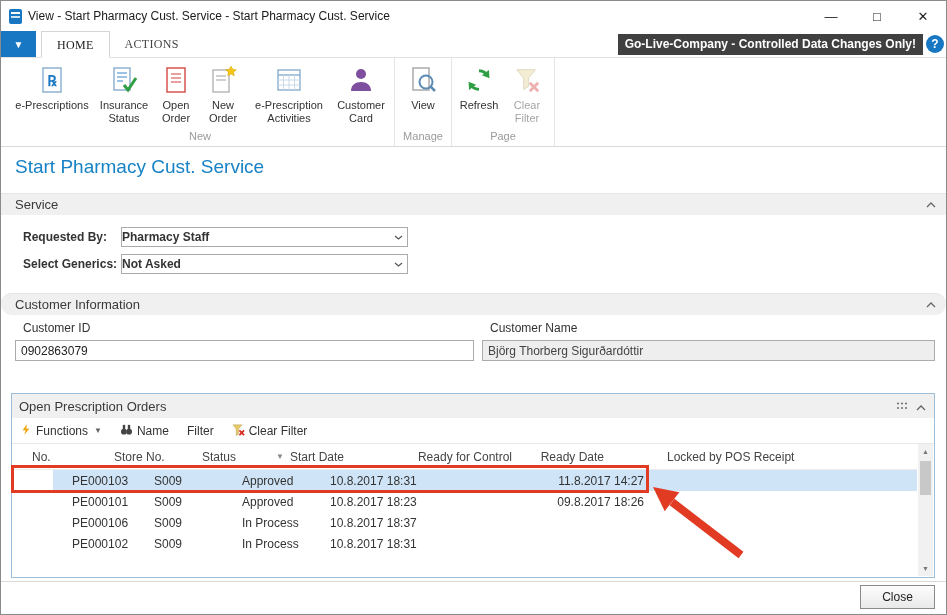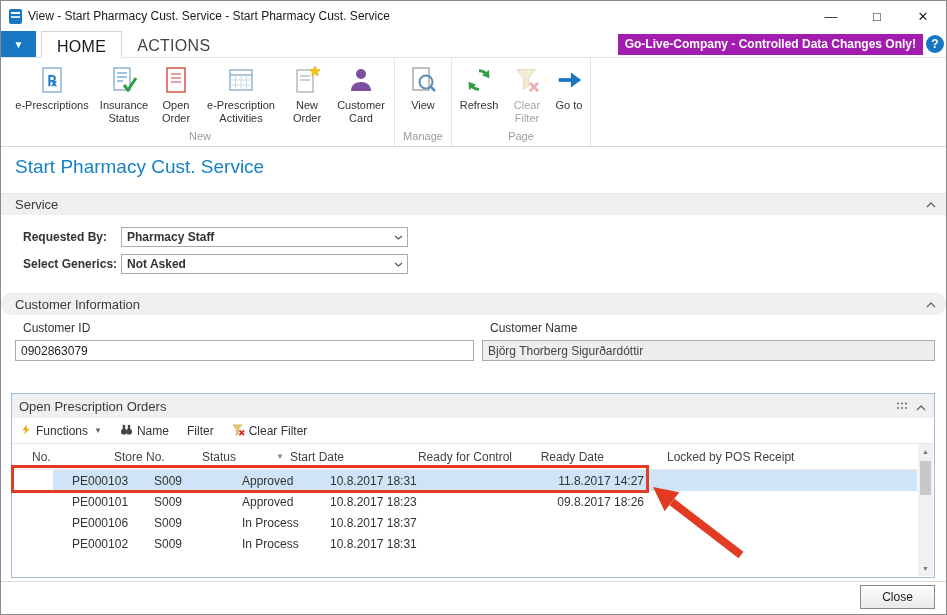--- a/index.html
+++ b/index.html
@@ -17,23 +17,23 @@
   .app-icon:before { content:""; position:absolute; left:2px; top:3px; right:2px; height:2px; background:#fff; }
   .app-icon:after  { content:""; position:absolute; left:2px; top:7px; right:2px; height:2px; background:#cfe3f2; }
   .win-title { font-size:12px; color:#1a1a1a; }
   .win-controls { margin-left:auto; display:flex; height:30px; }
   .win-btn { width:46px; height:30px; display:flex; align-items:center; justify-content:center; font-size:13px; color:#222; cursor:default; }
 
   
   .tabrow { position:absolute; top:30px; left:0; right:0; height:27px; display:flex; align-items:stretch; border-bottom:1px solid #e3e3e3; background:#fff; }
   .app-menu { width:35px; background:#1777c2; color:#fff; display:flex; align-items:center; justify-content:center; margin-right:5px; cursor:default; }
   .app-menu span { font-size:10px; }
-  .tab { padding:6px 15px 5px; font-size:16px; color:#444; letter-spacing:.3px; cursor:default; }
+  .tab { padding:6px 15px 5px; font-size:12px; color:#444; letter-spacing:.3px; cursor:default;font-family:Liberation Serif, serif; }
   .tab.active { background:#fff; border:1px solid #d5d5d5; border-bottom:1px solid #fff; margin-bottom:-1px; color:#1a1a1a; }
-  .banner { position:absolute; right:23px; top:3px; height:21px; line-height:21px; padding:0 7px; background:#a21caf; color:#fff; font-weight:bold; font-size:12px; }
+  .banner { position:absolute; right:23px; top:3px; height:21px; line-height:21px; padding:0 7px; background:#404040; color:#fff; font-weight:bold; font-size:12px; }
   .help-btn { position:absolute; right:2px; top:4px; width:18px; height:18px; border-radius:50%; background:#1777c2; color:#fff; font-weight:bold; font-size:12px; text-align:center; line-height:18px; cursor:default; }
 
   
   .ribbon { position:absolute; top:57px; left:0; right:0; height:89px; border-bottom:1px solid #d9d9d9; display:flex; padding-left:5px; background:#fff; }
   .rgroup { display:flex; flex-direction:column; border-right:1px solid #e5e5e5; padding:0 3px; }
   .rbuttons { flex:1; display:flex; align-items:flex-start; }
   .rbtn { display:flex; flex-direction:column; align-items:center; padding-top:5px; min-height:68px; cursor:default; }
   .ricon { height:34px; display:flex; align-items:center; justify-content:center; }
   .rlbl { font-size:11px; line-height:1.15; text-align:center; color:#333; margin-top:2px; }
   .rgroup-label { text-align:center; font-size:11px; color:#9b9b9b; padding:1px 0 4px; }
@@ -43,21 +43,21 @@
   .page-title { position:absolute; top:155px; left:14px; font-size:19px; color:#1782c5; }
 
   .ft-header { position:absolute; left:0; right:0; height:22px; background:#f0f0f0; border-top:1px solid #e5e5e5; display:flex; align-items:center; padding:0 10px 0 14px; font-size:13px; color:#3a3a3a; }
   .ft-header .chev { margin-left:auto; display:flex; align-items:center; cursor:default; }
   .ft-general { top:192px; }
   .ft-customer { top:292px;border-radius:11px; }
 
   .general-fields { position:absolute; top:226px; left:22px; }
   .field-row { display:flex; align-items:center; height:20px; margin-bottom:7px;font-weight:bold; }
   .field-label { width:98px; color:#333; }
-  .combo { width:287px; height:20px; border:1px solid #ababab; background:#fff; display:flex; align-items:center; padding-left:5px; cursor:default; }
+  .combo { width:287px; height:20px; border:1px solid #ababab; background:#fff; display:flex; align-items:center; cursor:default; }
   .combo .dd { margin-left:auto; width:17px; display:flex; align-items:center; justify-content:center; }
 
   .cust-fields { position:absolute; top:320px; left:14px; right:11px; display:flex; gap:8px; }
   .cust-col1 { width:459px; }
   .cust-col2 { flex:1; }
   .cust-label { display:block; margin:0 0 5px 8px; color:#333; }
   .txtfield { width:100%; height:21px; border:1px solid #ababab; font-family:"Liberation Sans",sans-serif; font-size:12px; padding:0 5px; color:#222; background:#fff; }
   .txtfield.readonly { background:#eeeeee; color:#444; }
 
   
@@ -146,45 +146,45 @@
         <span class="ricon">
           <svg width="30" height="30" viewBox="0 0 30 30">
               <rect x="6" y="3" width="18" height="24" fill="#fff" stroke="#d9534f" stroke-width="1.5"></rect>
               <line x1="10" y1="9" x2="20" y2="9" stroke="#e8a09e" stroke-width="2"></line>
               <line x1="10" y1="13" x2="20" y2="13" stroke="#e8a09e" stroke-width="2"></line>
               <line x1="10" y1="17" x2="20" y2="17" stroke="#e8a09e" stroke-width="2"></line>
             </svg>
         </span>
         <span class="rlbl">Open Order</span>
       </div>
+      <div class="rbtn" style="width:48px">
+        <span class="ricon">
+          <svg width="30" height="30" viewBox="0 0 30 30">
+              <rect x="5" y="5" width="16" height="22" fill="#fff" stroke="#b9b9b9" stroke-width="1.5"></rect>
+              <line x1="8" y1="11" x2="18" y2="11" stroke="#cfcfcf" stroke-width="2"></line>
+              <line x1="8" y1="15" x2="18" y2="15" stroke="#cfcfcf" stroke-width="2"></line>
+              <path d="M23 1l1.7 3.3 3.6.4-2.7 2.5.7 3.6-3.3-1.8-3.3 1.8.7-3.6-2.7-2.5 3.6-.4z" fill="#f5c518" stroke="#d9a400" stroke-width=".5"></path>
+            </svg>
+        </span>
+        <span class="rlbl">New Order</span>
+      </div>
       <div class="rbtn" style="width:84px">
         <span class="ricon">
           <svg width="30" height="30" viewBox="0 0 30 30">
               <rect x="4" y="5" width="22" height="20" fill="#fff" stroke="#8fb3d1" stroke-width="1.5"></rect>
               <line x1="4" y1="10" x2="26" y2="10" stroke="#8fb3d1" stroke-width="1.5"></line>
               <line x1="9.5" y1="10" x2="9.5" y2="25" stroke="#c9d9e8"></line>
               <line x1="15" y1="10" x2="15" y2="25" stroke="#c9d9e8"></line>
               <line x1="20.5" y1="10" x2="20.5" y2="25" stroke="#c9d9e8"></line>
               <line x1="4" y1="15" x2="26" y2="15" stroke="#c9d9e8"></line>
               <line x1="4" y1="20" x2="26" y2="20" stroke="#c9d9e8"></line>
             </svg>
         </span>
         <span class="rlbl">e-Prescription Activities</span>
       </div>
-      <div class="rbtn" style="width:48px">
-        <span class="ricon">
-          <svg width="30" height="30" viewBox="0 0 30 30">
-              <rect x="5" y="5" width="16" height="22" fill="#fff" stroke="#b9b9b9" stroke-width="1.5"></rect>
-              <line x1="8" y1="11" x2="18" y2="11" stroke="#cfcfcf" stroke-width="2"></line>
-              <line x1="8" y1="15" x2="18" y2="15" stroke="#cfcfcf" stroke-width="2"></line>
-              <path d="M23 1l1.7 3.3 3.6.4-2.7 2.5.7 3.6-3.3-1.8-3.3 1.8.7-3.6-2.7-2.5 3.6-.4z" fill="#f5c518" stroke="#d9a400" stroke-width=".5"></path>
-            </svg>
-        </span>
-        <span class="rlbl">New Order</span>
-      </div>
       <div class="rbtn" style="width:60px">
         <span class="ricon">
           <svg width="30" height="30" viewBox="0 0 30 30">
               <circle cx="15" cy="9" r="5" fill="#7d4f9e"></circle>
               <path d="M5 26c0-6 4.5-9 10-9s10 3 10 9z" fill="#7d4f9e"></path>
             </svg>
         </span>
         <span class="rlbl">Customer Card</span>
       </div>
     </div>
@@ -222,29 +222,20 @@
       </div>
       <div class="rbtn disabled" style="width:48px">
         <span class="ricon">
           <svg width="28" height="28" viewBox="0 0 30 30">
               <path d="M4 4h20l-7.5 9v9l-5 3V13z" fill="#e8d9a0" stroke="#b3a36a"></path>
               <line x1="18" y1="18" x2="27" y2="27" stroke="#d9534f" stroke-width="3"></line>
               <line x1="27" y1="18" x2="18" y2="27" stroke="#d9534f" stroke-width="3"></line>
             </svg>
         </span>
         <span class="rlbl">Clear Filter</span>
-      </div>
-      <div class="rbtn" style="width:36px">
-        <span class="ricon">
-          <svg width="28" height="28" viewBox="0 0 30 30">
-              <line x1="4" y1="15" x2="19" y2="15" stroke="#1777c2" stroke-width="4"></line>
-              <polygon points="17,7 28,15 17,23" fill="#1777c2"></polygon>
-            </svg>
-        </span>
-        <span class="rlbl">Go to</span>
       </div>
     </div>
     <div class="rgroup-label">Page</div>
   </div>
 </div>
 
 <div class="page-title">Start Pharmacy Cust. Service</div>
 
 <div class="ft-header ft-general">
   <span>Service</span>

